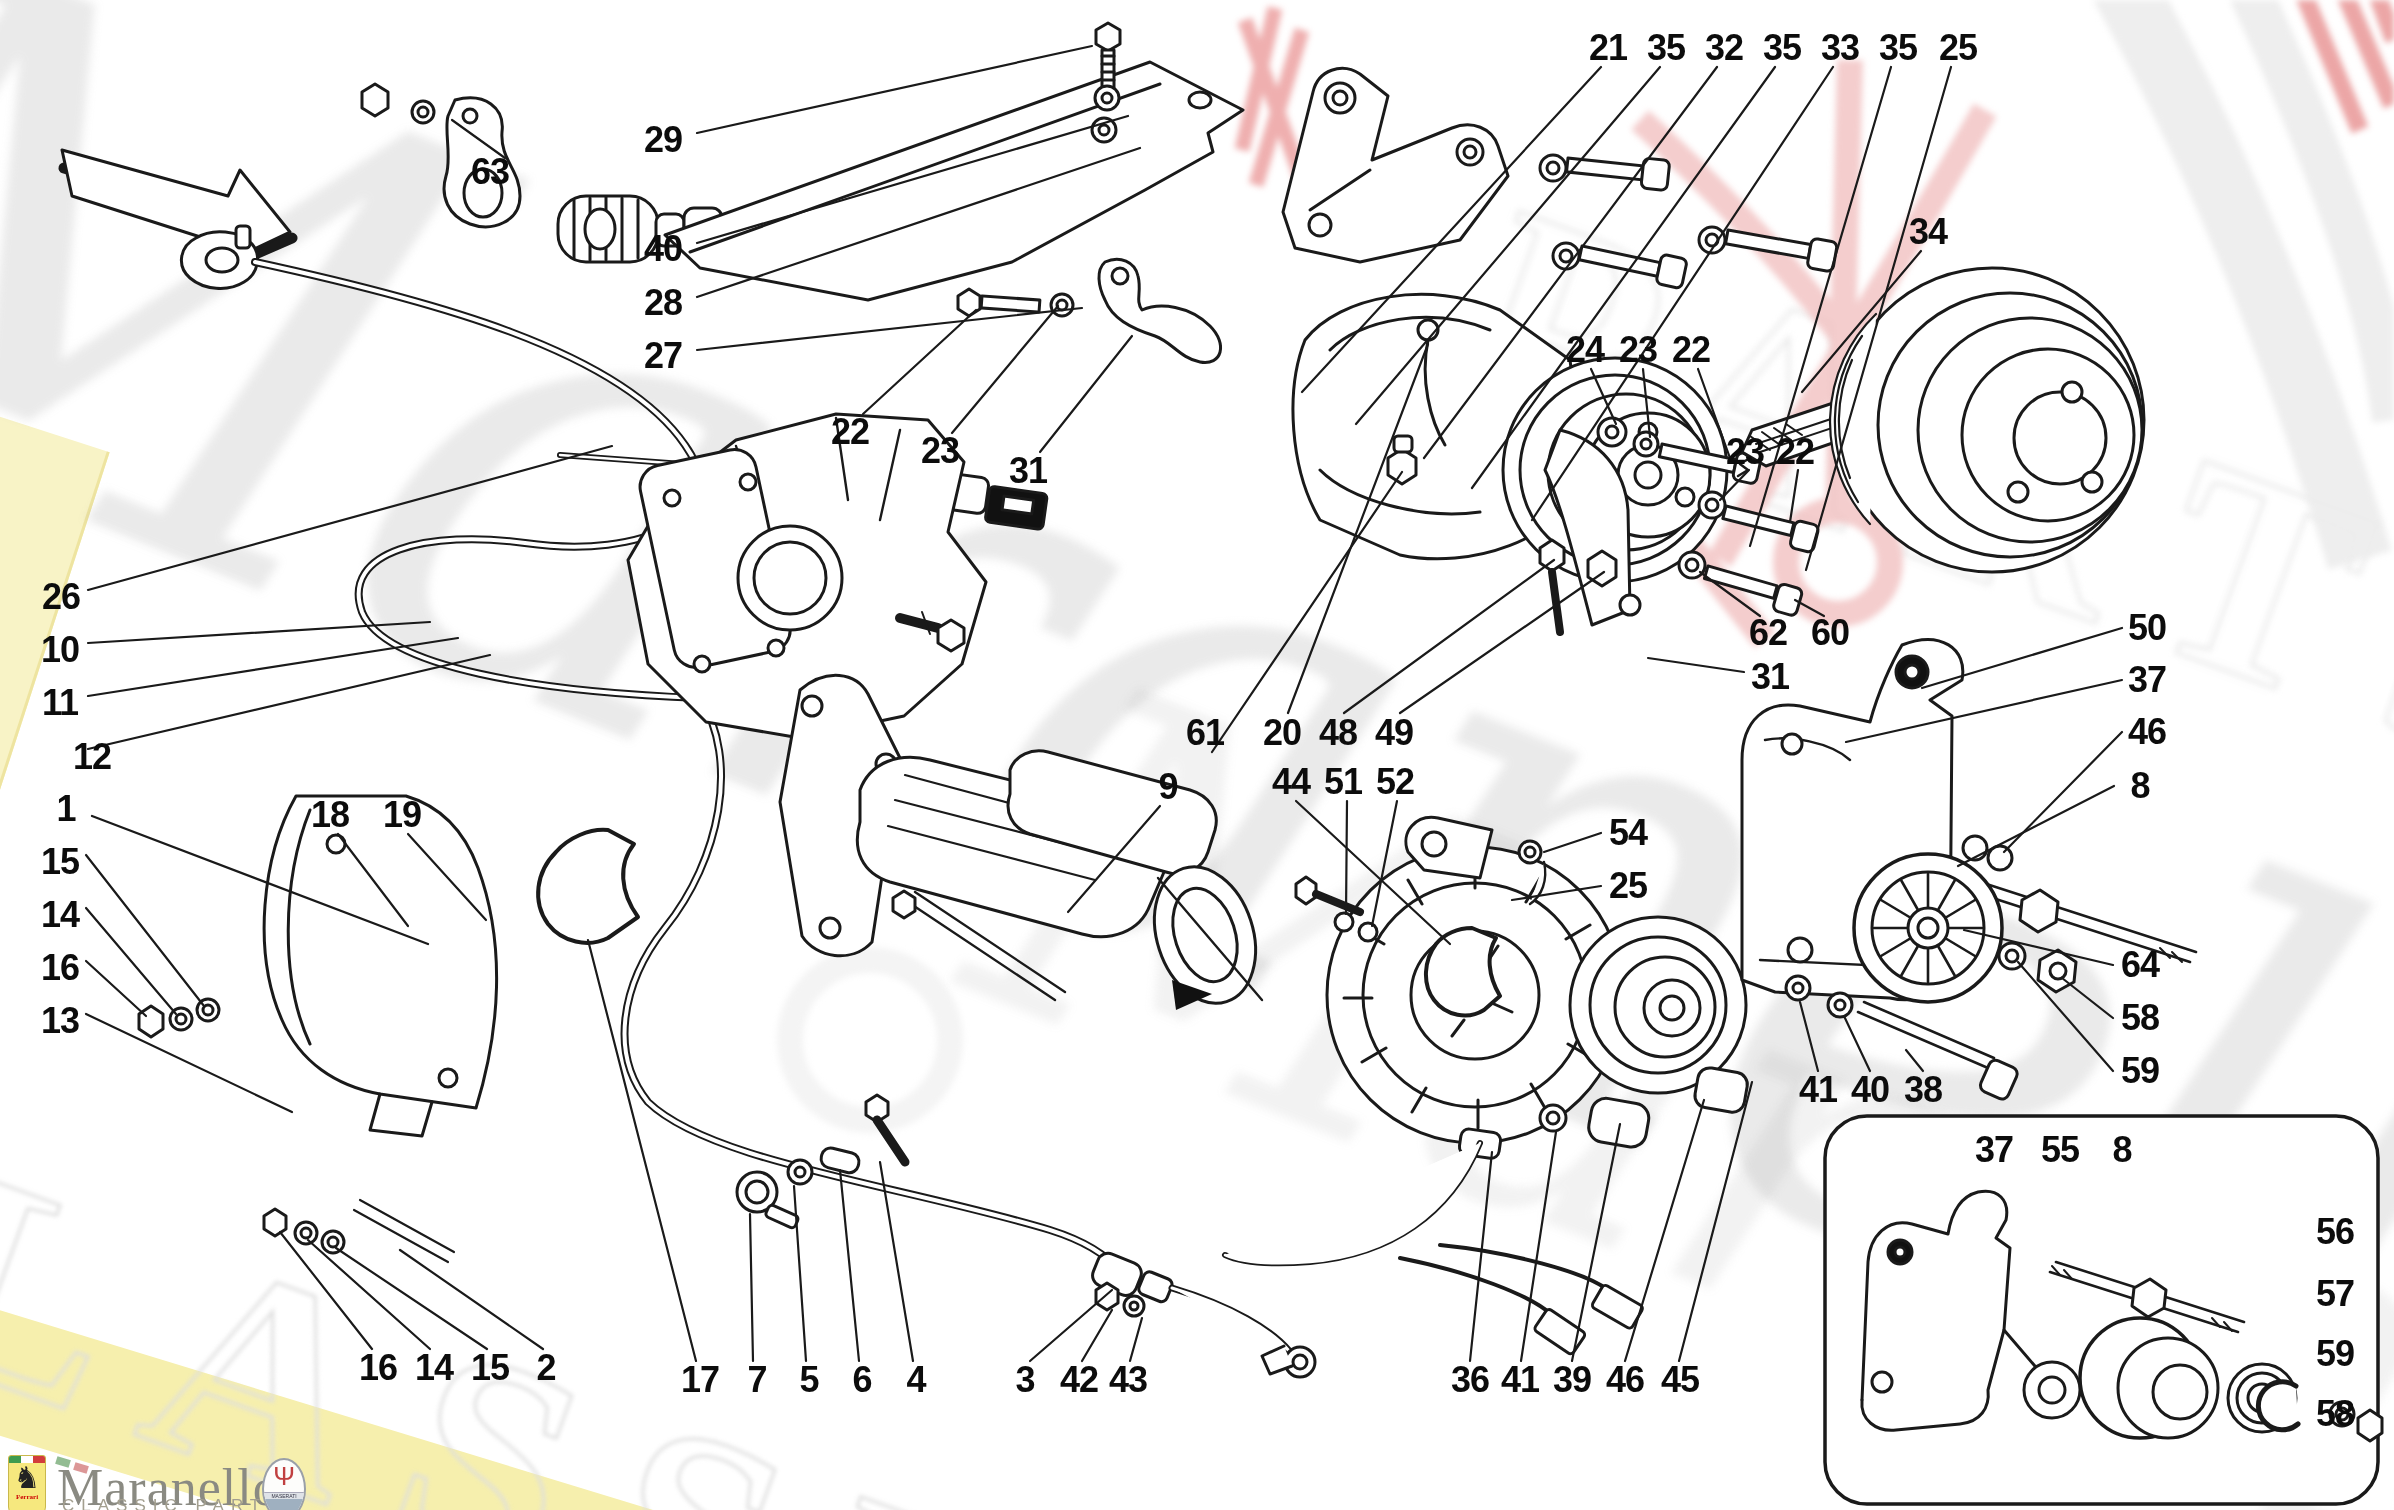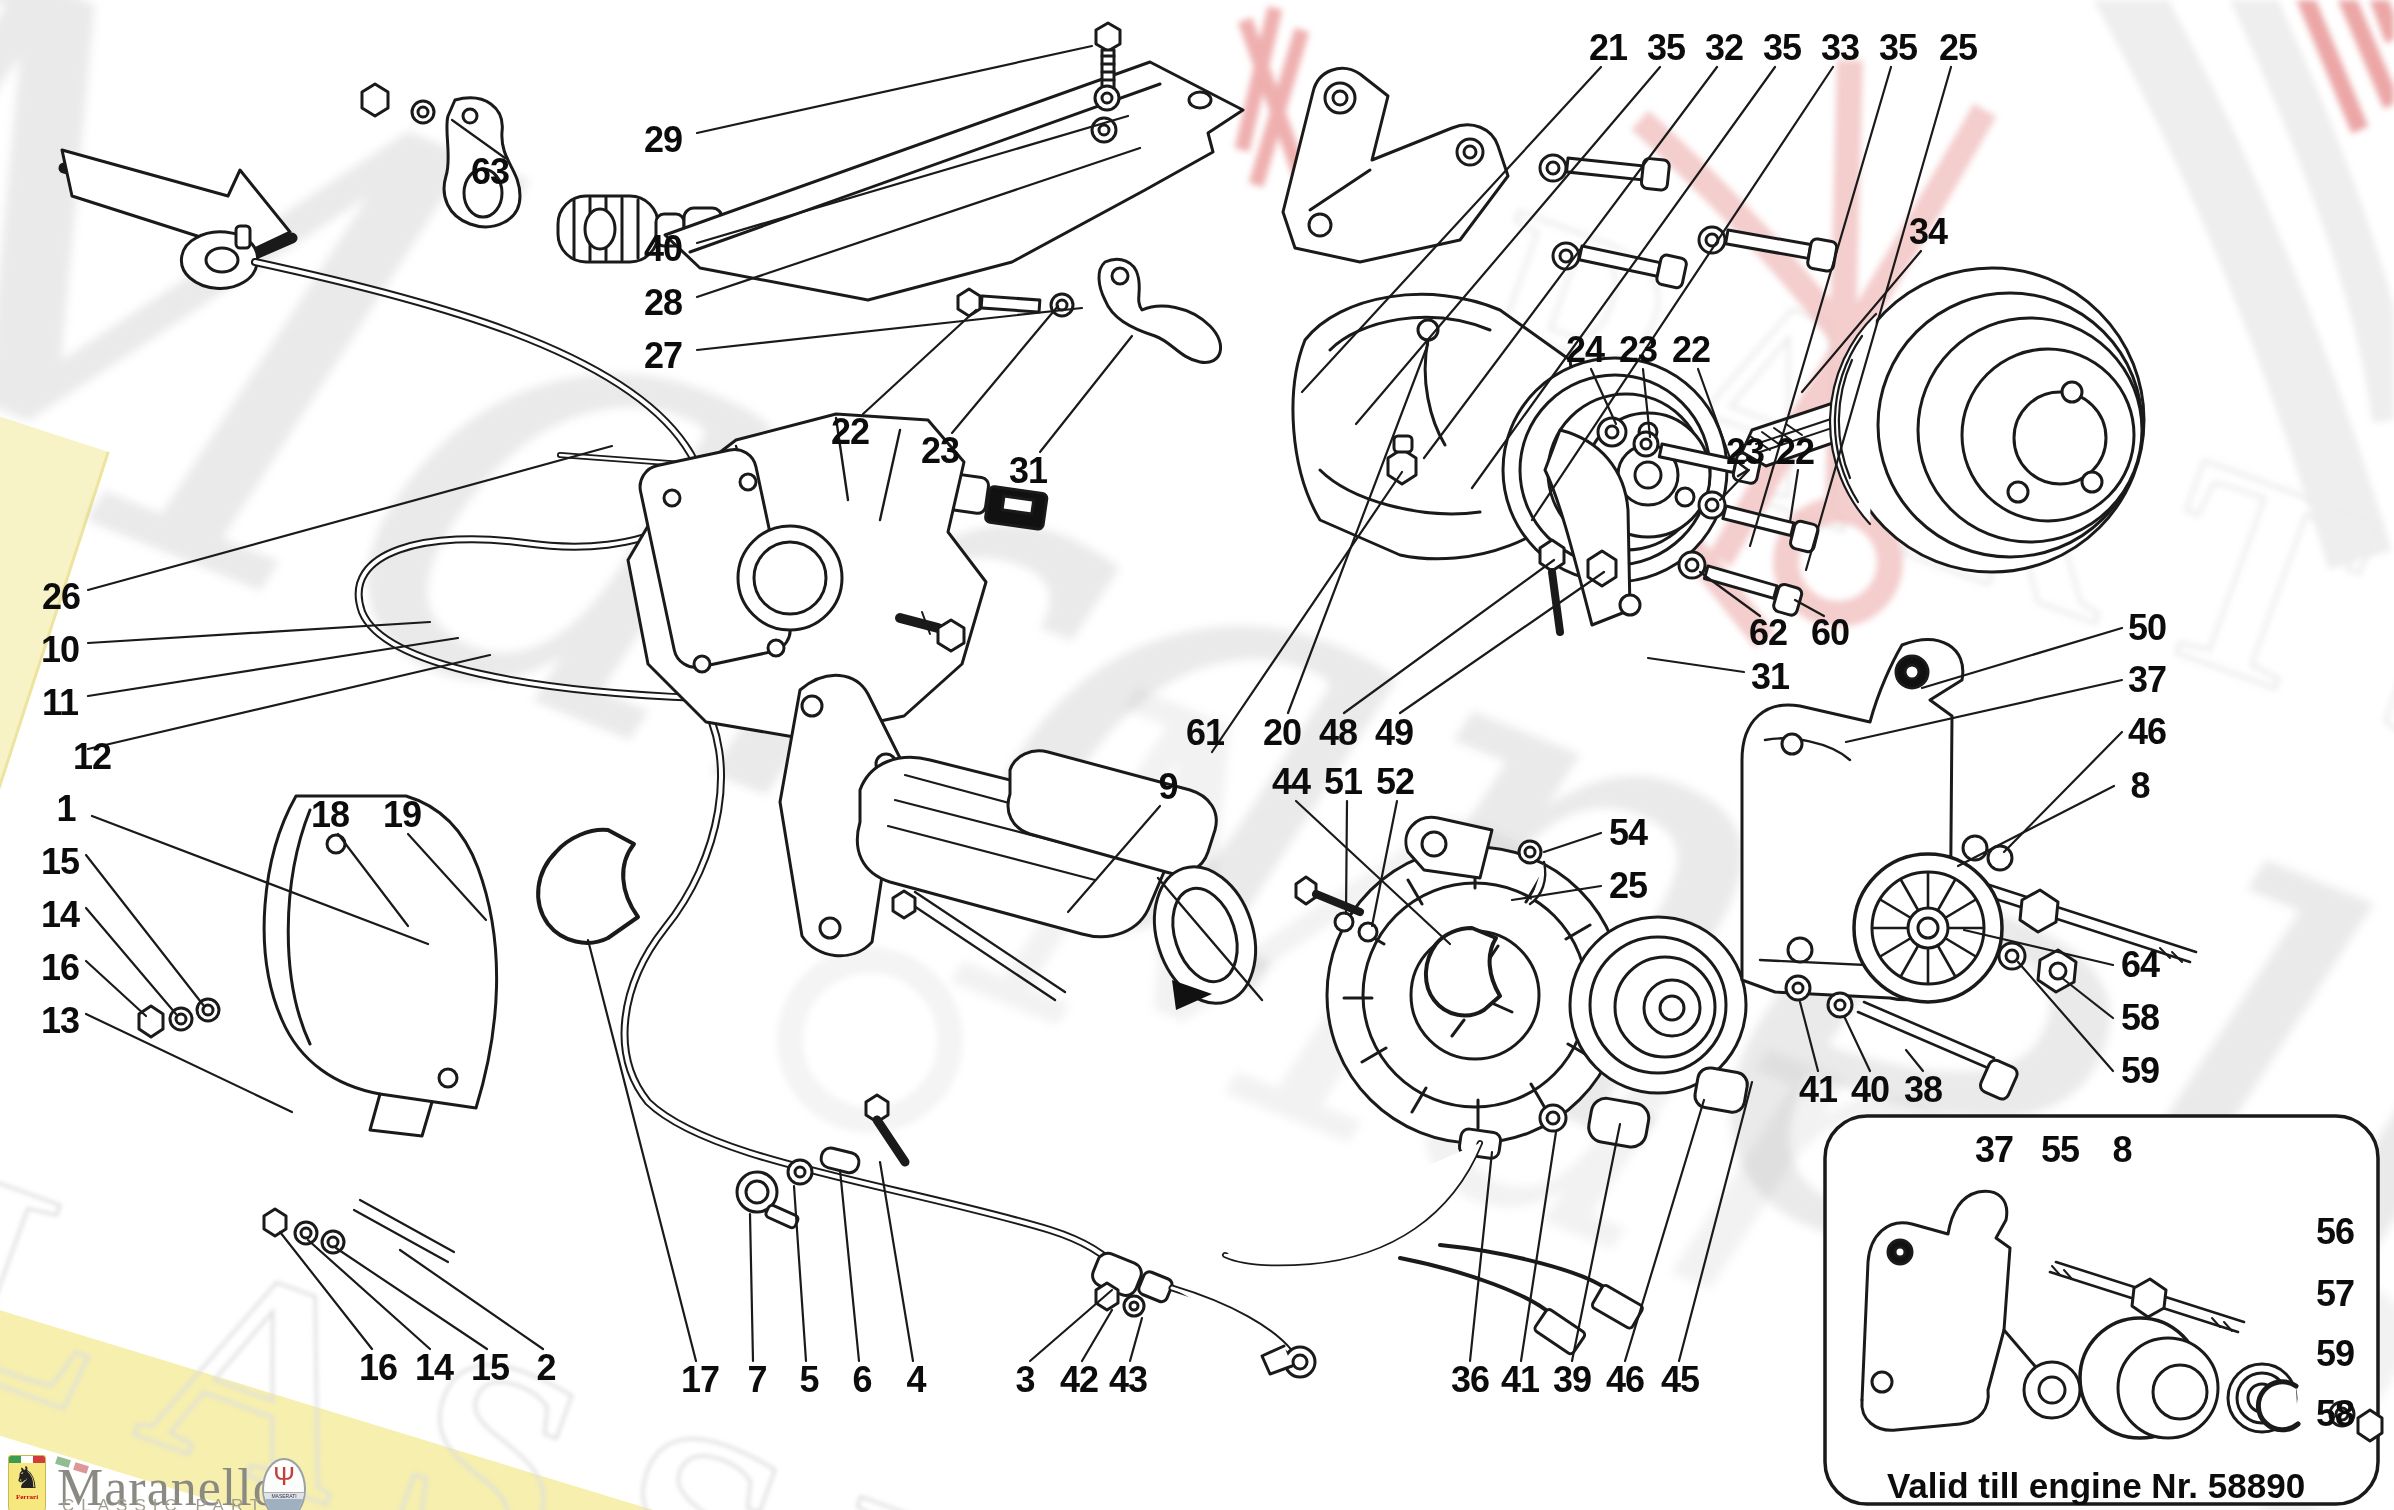--- a/index.html
+++ b/index.html
@@ -578,21 +578,20 @@
       <div class="callout" style="left: 1680px; top: 1380px;">45</div>
       <div class="callout" style="left: 1994px; top: 1150px;">37</div>
       <div class="callout" style="left: 2060px; top: 1150px;">55</div>
       <div class="callout" style="left: 2122px; top: 1150px;">8</div>
       <div class="callout" style="left: 2335px; top: 1232px;">56</div>
       <div class="callout" style="left: 2335px; top: 1294px;">57</div>
       <div class="callout" style="left: 2335px; top: 1354px;">59</div>
       <div class="callout" style="left: 2335px; top: 1414px;">58</div>
     </div>
 
-  <div class="note-line" style="left:2096px;top:1486px;">Valid till engine Nr. 58890</div>
 
   <div class="ferrari-shield">
     <div class="ferrari-stripe">
       <span style="background:#3f9b4f"></span>
         <span style="background:#fff"></span>
         <span style="background:#d23c3c"></span>
     </div>
     <div class="ferrari-horse">♞</div>
     <div class="ferrari-name">Ferrari</div>
   </div>

